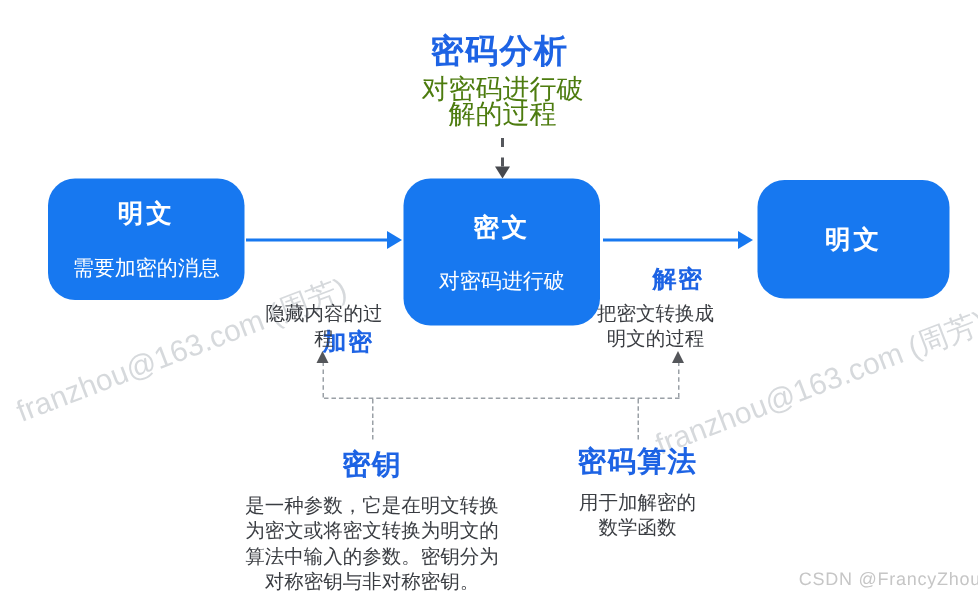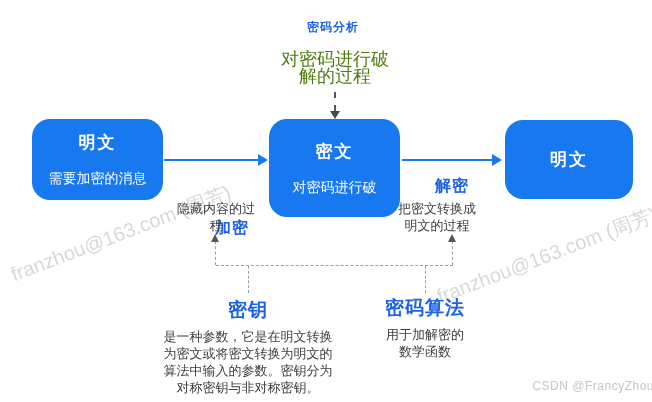--- a/index.html
+++ b/index.html
@@ -34,21 +34,21 @@
     font-size: 12px;
     color: #c6c6c6;
     letter-spacing: 0.5px;
   }
 
   
   .top-title {
     position: absolute;
     left: 272px; top: 19px; width: 122px;
     text-align: center;
-    font-size: 12px;
+    font-size: 22px;
     font-weight: 700;
     color: #1d63e4;
     letter-spacing: 1px;
   }
   .top-desc {
     position: absolute;
     left: 275px; top: 51px; width: 120px;
     text-align: center;
     font-size: 18px;
     line-height: 17px;

